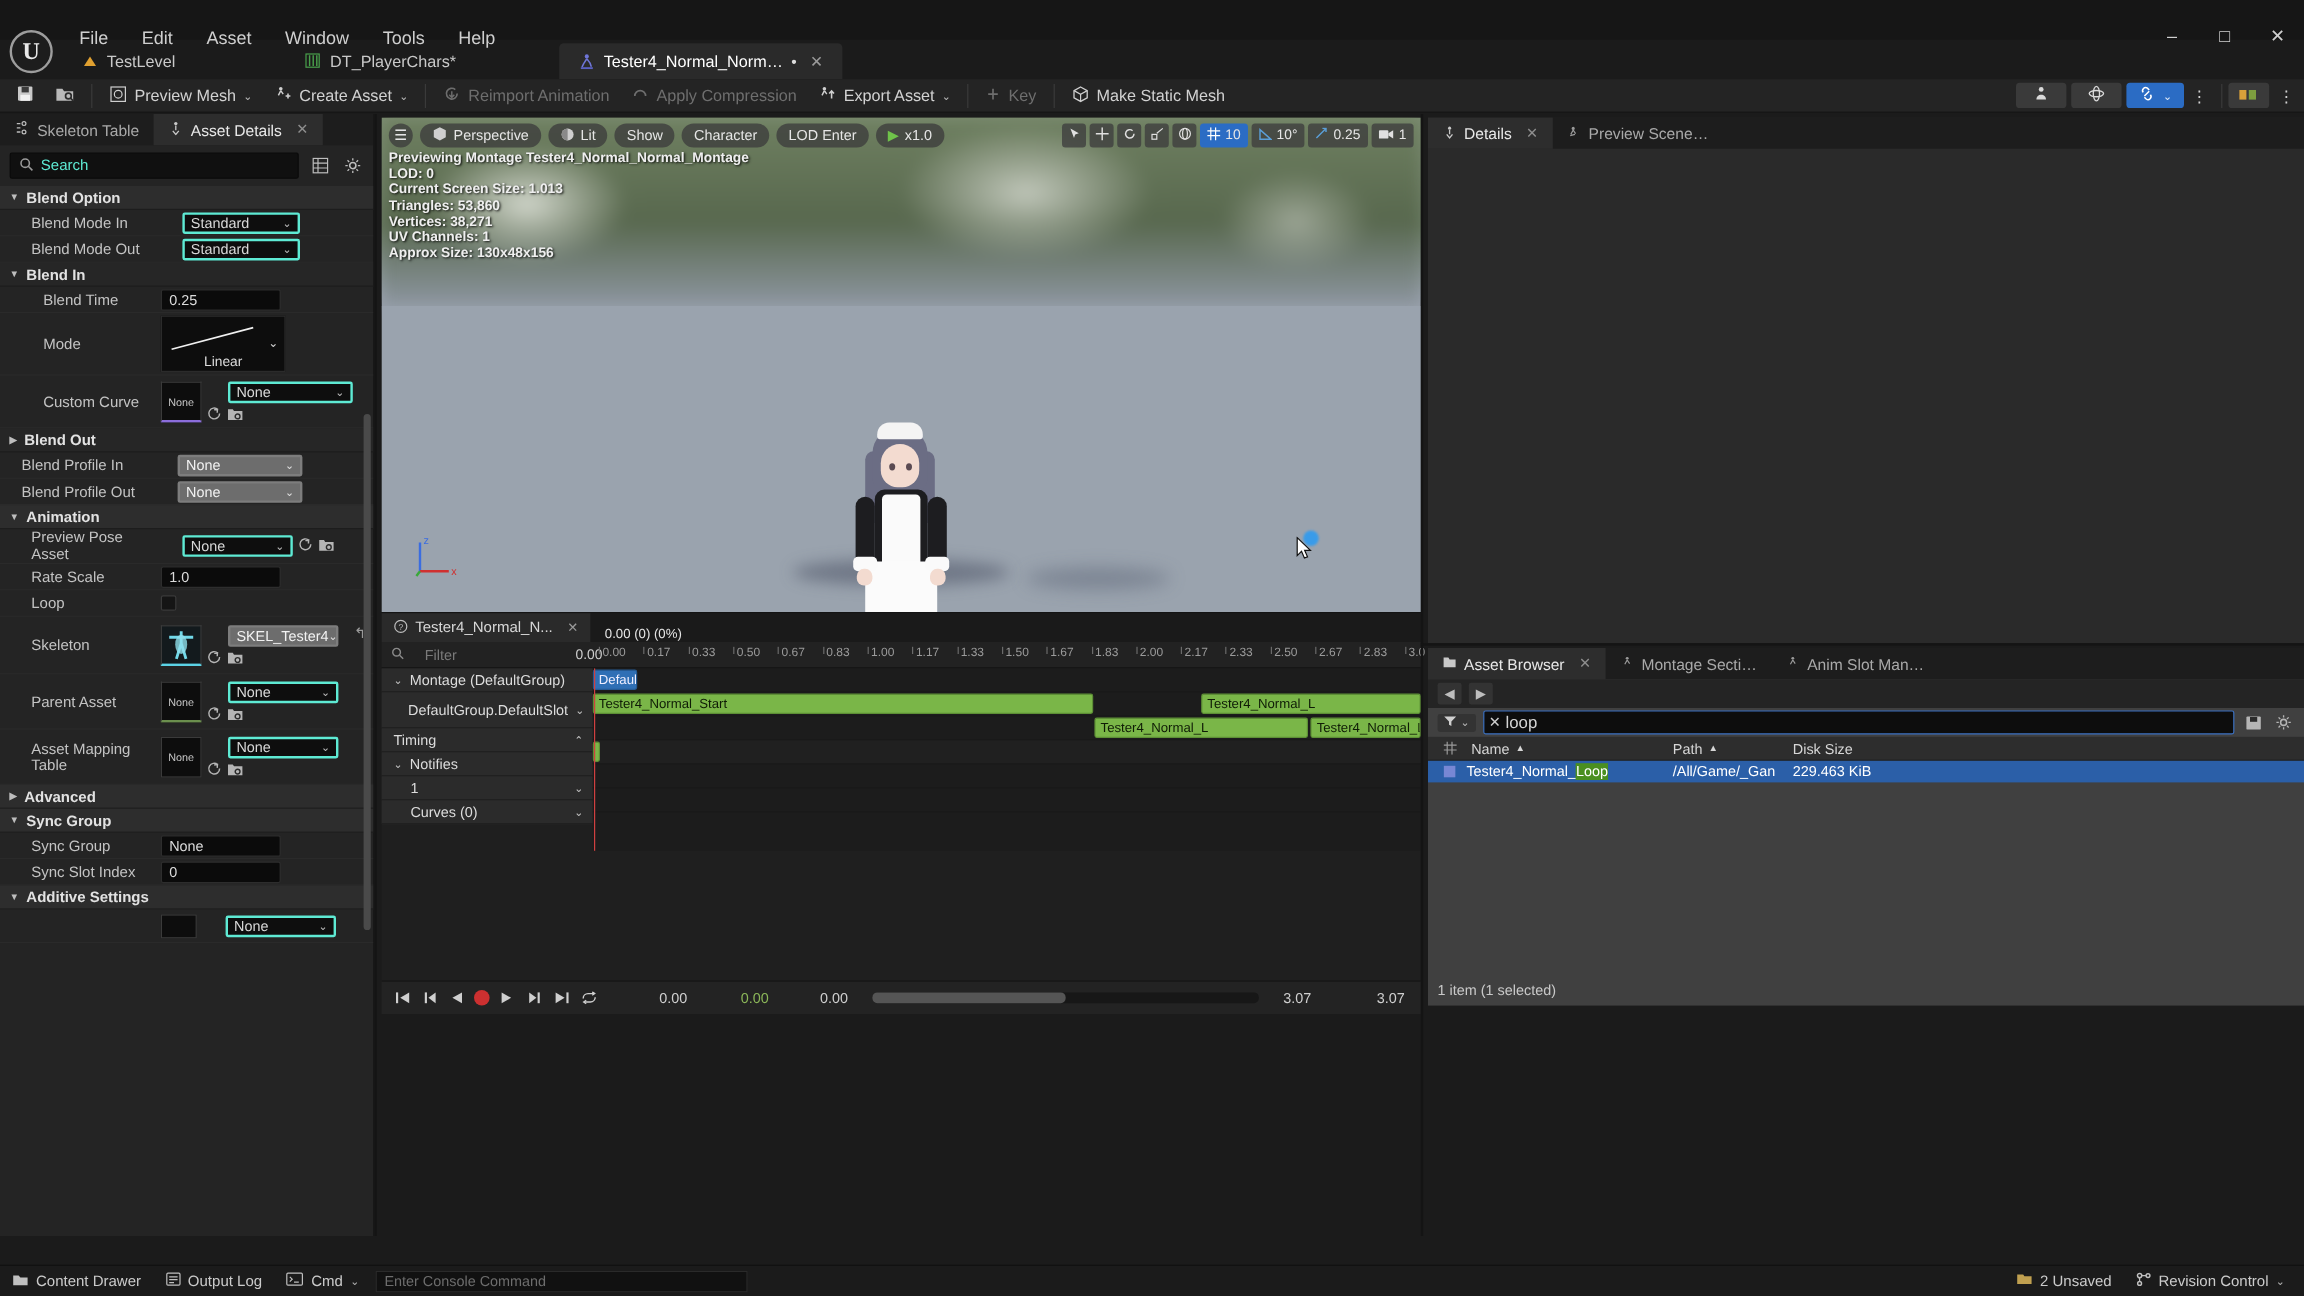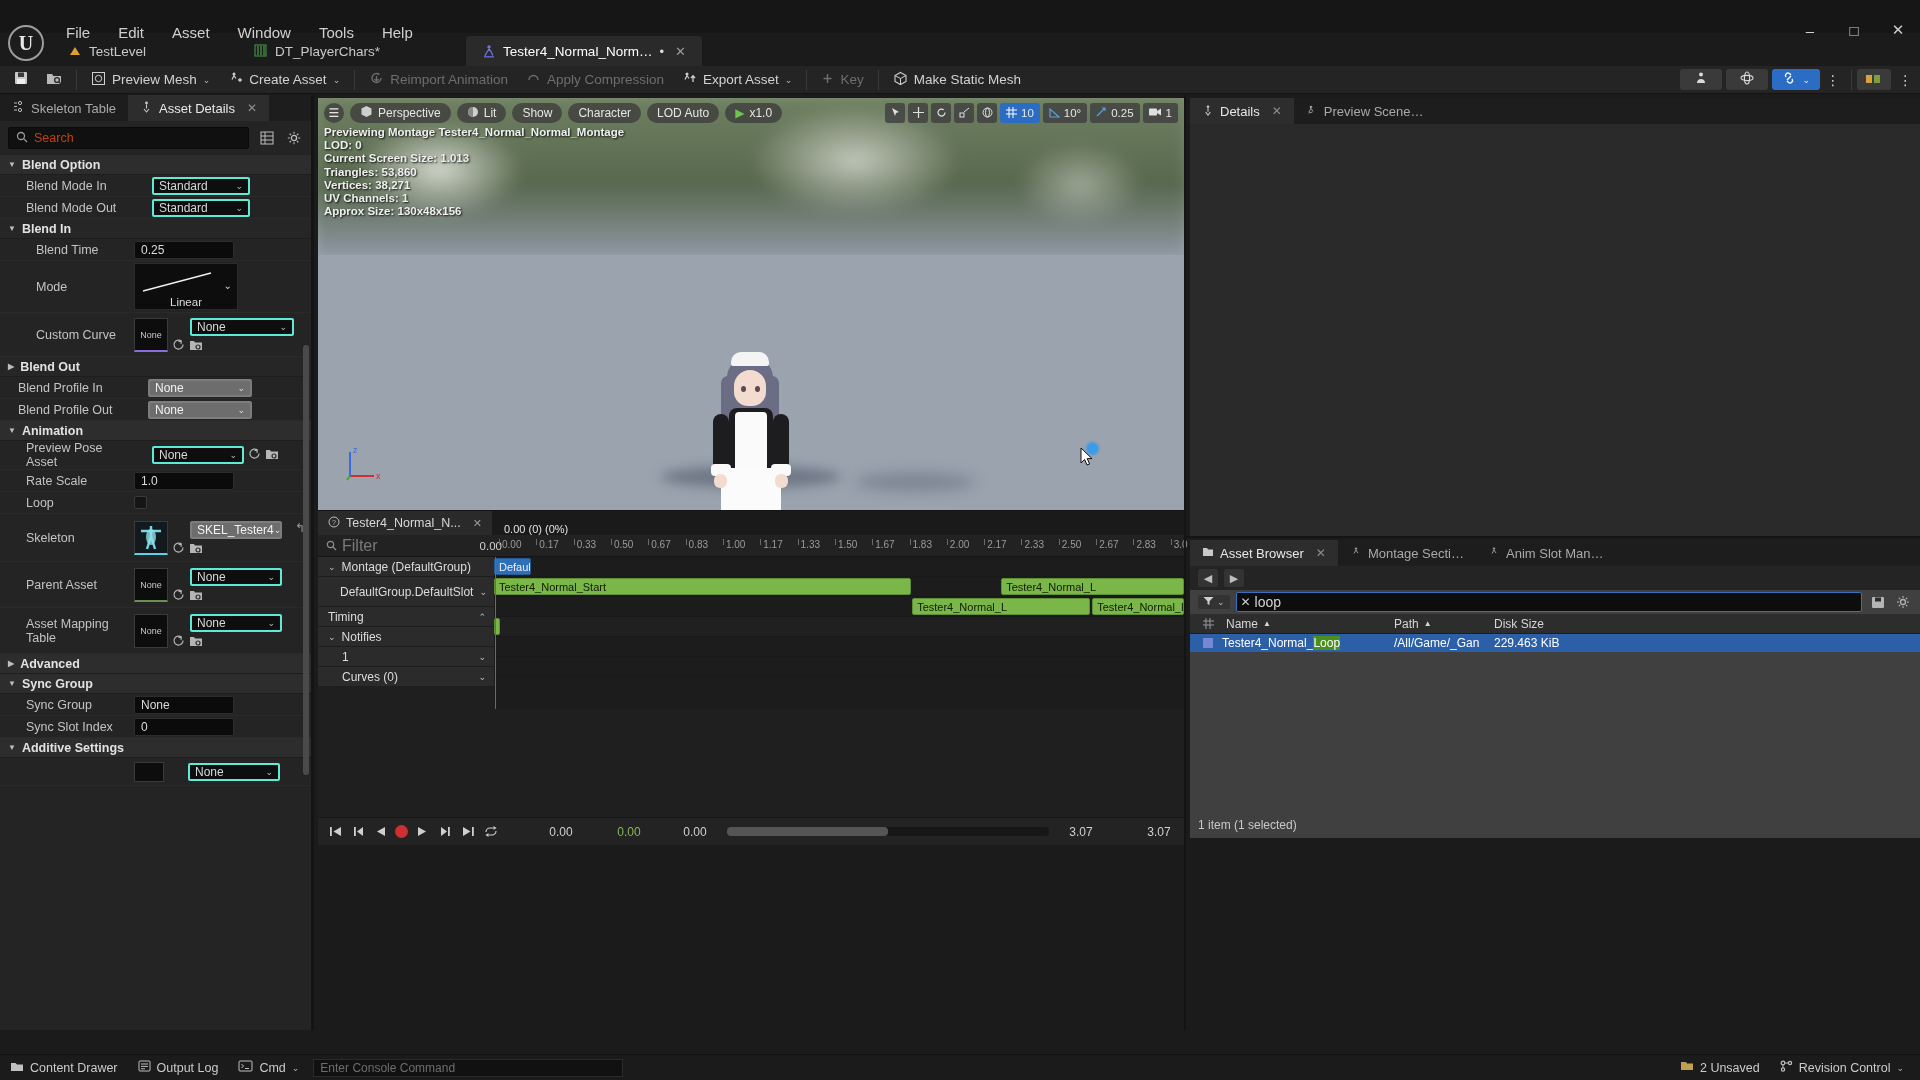--- a/index.html
+++ b/index.html
@@ -47,21 +47,21 @@
   .panel{ position:absolute; background:#242424; }
   .panel-tabs{ height:26px; display:flex; align-items:stretch; background:#1d1d1d; }
   .ptab{ display:flex; align-items:center; gap:6px; padding:0 12px; font-size:13px; color:#a9a9a9; }
   .ptab.active{ background:#2d2d2d; color:#e8e8e8; }
   .ptab .x{ margin-left:6px; font-size:12px; color:#8e8e8e; }
 
   
   #leftpanel{ left:0; top:95px; width:312px; height:935px; background:#242424; border-right:1px solid #141414;}
   .search-row{ display:flex; align-items:center; gap:8px; padding:6px 8px; }
   .searchbox{ flex:1; height:22px; background:#101010; border:1px solid #0a0a0a; border-radius:2px;
-              display:flex; align-items:center; gap:6px; padding:0 7px; color:#c2410c; font-size:12.5px; }
+              display:flex; align-items:center; gap:6px; padding:0 7px; color:#5eead4; font-size:12.5px; }
   .sq-btn{ width:19px; height:19px; display:flex; align-items:center; justify-content:center; color:#bdbdbd; font-size:13px;}
 
   .cat{ height:20px; background:#2d2d2d; display:flex; align-items:center; gap:6px; padding-left:8px;
         font-size:12.5px; font-weight:bold; color:#e2e2e2; border-bottom:1px solid #1d1d1d;}
   .tri{ font-size:8px; color:#bdbdbd; display:inline-block;}
   .prow{ display:flex; align-items:center; min-height:22px; border-bottom:1px solid #2a2a2a; font-size:12.5px;}
   .plabel{ width:134px; padding-left:26px; color:#c3c3c3; flex-shrink:0;}
   .plabel.sub{ padding-left:36px;}
   .pval{ flex:1; padding-right:6px; display:flex; align-items:center; gap:4px;}
   .combo{ height:18px; background:#0e0e0e; border:2px solid #5eead4; border-radius:2px; display:flex;
@@ -135,21 +135,21 @@
   .rpill.blue{ background:#2b6cc4; }
   .rpill.sq{ width:20px; padding:0; justify-content:center;}
 
   
   #timeline{ position:absolute; left:318px; top:510px; width:866px; height:335px; background:#1f1f1f;
              border-top:1px solid #141414;}
   .tl-tabs{ height:24px; background:#1a1a1a; display:flex; align-items:center; }
   .tl-tab{ display:flex; align-items:center; gap:6px; padding:0 10px; height:24px; font-size:12.5px;
            color:#d8d8d8; background:#2a2a2a;}
   .tl-filter{ height:22px; display:flex; align-items:center; border-bottom:1px solid #151515; background:#222;}
-  .tl-fbox{ width:144px; display:flex; align-items:center; gap:5px; padding:0 8px; color:#7a7a7a; font-size:16px;}
+  .tl-fbox{ width:144px; display:flex; align-items:center; gap:17px; padding:0 8px; color:#7a7a7a; font-size:12px;}
   .tl-time{ width:40px; text-align:right; font-size:11.5px; color:#cfcfcf;}
   .tl-ruler{ flex:1; position:relative; height:22px;}
   .tick{ position:absolute; top:4px; font-size:10px; color:#9b9b9b; }
   .tick:before{ content:""; position:absolute; left:-3px; top:0px; width:1px; height:6px; background:#6a6a6a;}
   .trk-lbl{ width:176px; height:20px; display:flex; align-items:center; gap:6px; padding-left:10px;
             font-size:12px; color:#dcdcdc; background:#2b2b2b; border-bottom:1px solid #1e1e1e;}
   .seg{ position:absolute; height:17px; top:1px; background:#7ab648; border:1px solid #5d8f35; border-radius:2px;
         font-size:11px; color:#0f1c06; display:flex; align-items:center; padding-left:4px; overflow:hidden;}
   .seg.dark{ background:#2f6fb5; border-color:#255a94; color:#eef;}
   .playhead{ position:absolute; top:0; bottom:0; width:1px; background:#d04040;}
@@ -746,21 +746,21 @@
             </svg></span>
         <span>Lit</span>
         </div>
       <div class="pill">
         <span>Show</span>
         </div>
       <div class="pill">
         <span>Character</span>
         </div>
       <div class="pill">
-        <span>LOD Auto</span>
+        <span>LOD Enter</span>
         </div>
       <div class="pill">
         <span style="color:#6fc24a">▶</span>
         <span>x1.0</span>
         </div>
     </div>
 
     <div class="vp-bar-r">
       <div class="rpill sq">
         <span>

